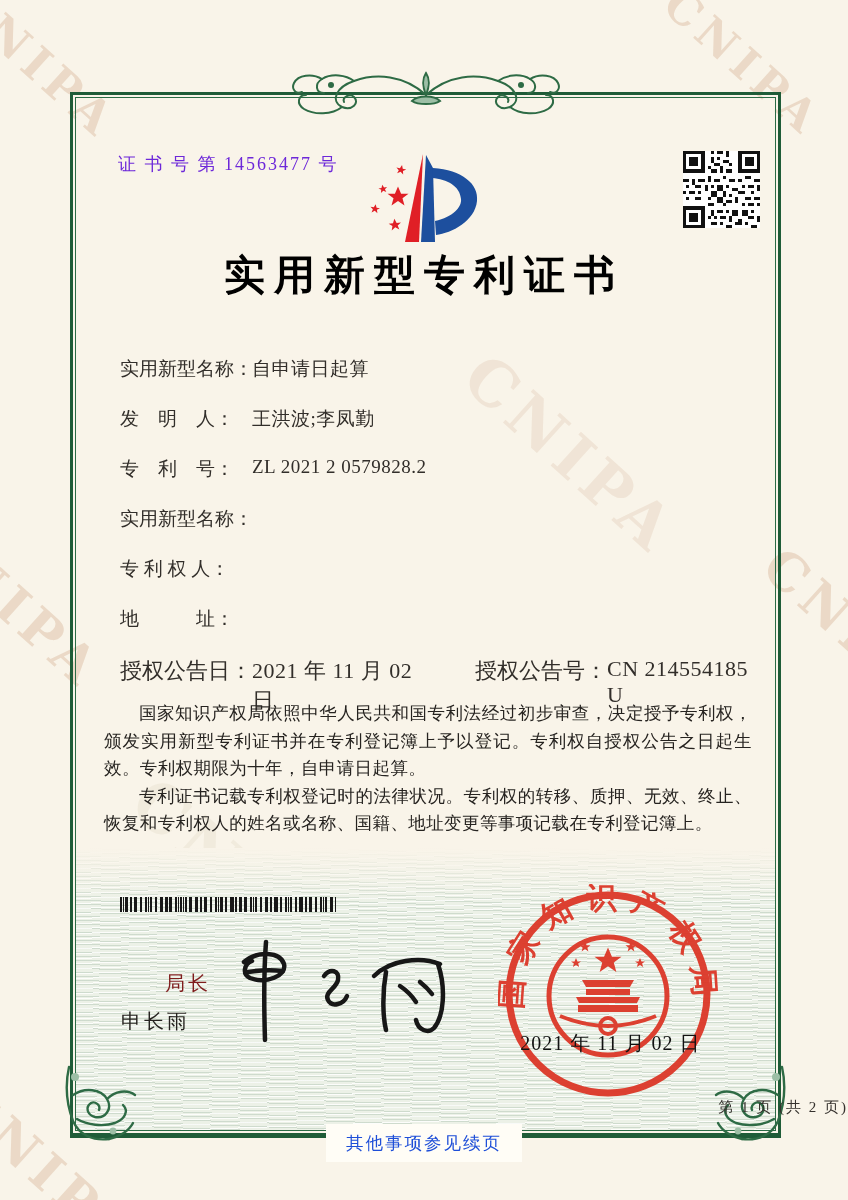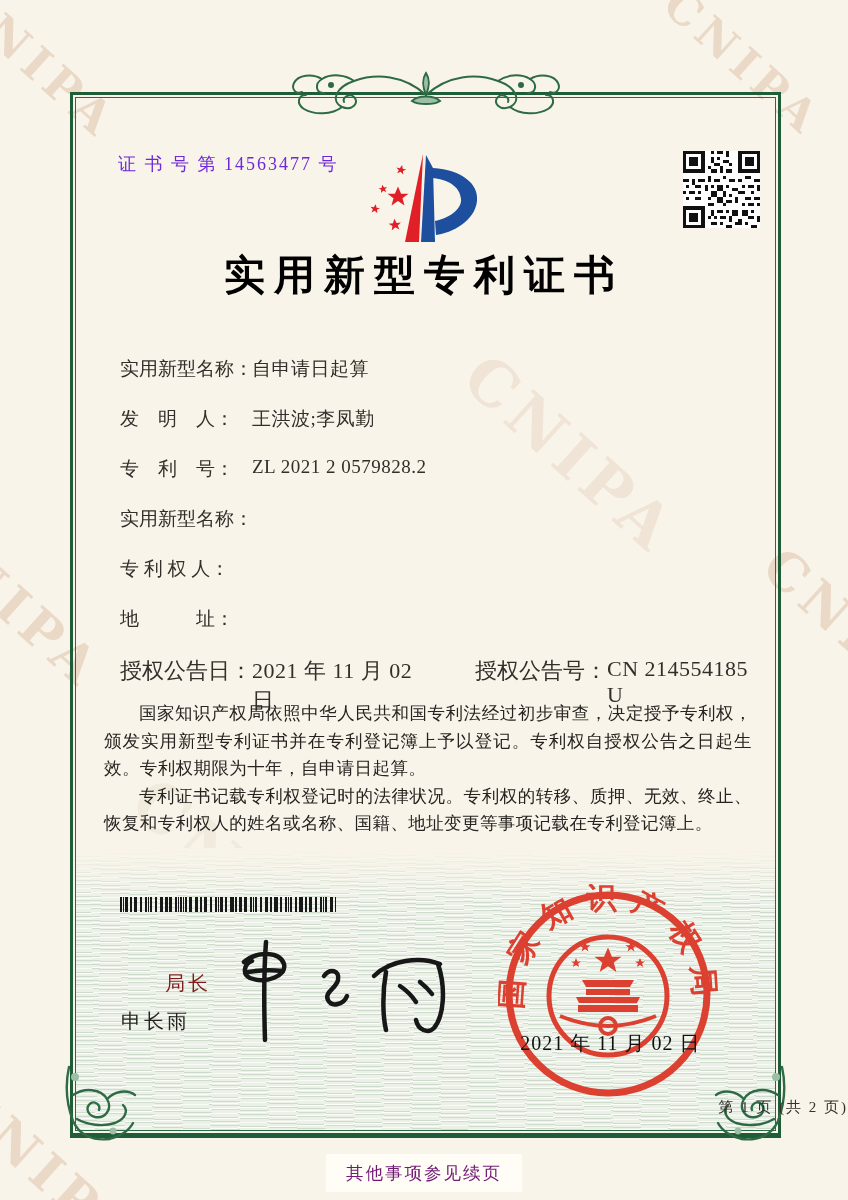--- a/index.html
+++ b/index.html
@@ -76,23 +76,23 @@
   .signer-title{position:absolute; left:121px; top:970px; font-size:20px; letter-spacing:3px; color:#7f1d1d; z-index:5;margin-left:44px;}
   .signer-name{position:absolute; left:121px; top:1008px; font-size:20px; letter-spacing:3px; color:#25221f; z-index:5;}
   .signature{position:absolute; left:228px; top:928px; z-index:5;}
   .seal{position:absolute; left:498px; top:884px; z-index:5;}
   .seal-date{
     position:absolute; left:503px; top:1030px; width:215px; text-align:center;
     font-size:20px; color:#111; letter-spacing:1px; z-index:6; white-space:nowrap;
   }
   .page-number{position:absolute; left:0; right:0; top:1098px; text-align:right; font-size:15px; letter-spacing:2px; color:#35312d; z-index:4;}
   .note-box{
-    position:absolute; left:50%; transform:translateX(-50%); top:1154px;
+    position:absolute; left:50%; transform:translateX(-50%); top:1124px;
     background:#fffdf6; padding:7px 20px; font-size:17.5px; letter-spacing:2px;
-    color:#701a75; z-index:4; white-space:nowrap;
+    color:#1d4ed8; z-index:4; white-space:nowrap;
   }
 </style>
 </head>
 <body>
 
 <div class="page">
 
   <div class="wm wm1">CNIPA</div>
   <div class="wm wm2">CNIPA</div>
   <div class="wm wm3">CNIPA</div>

